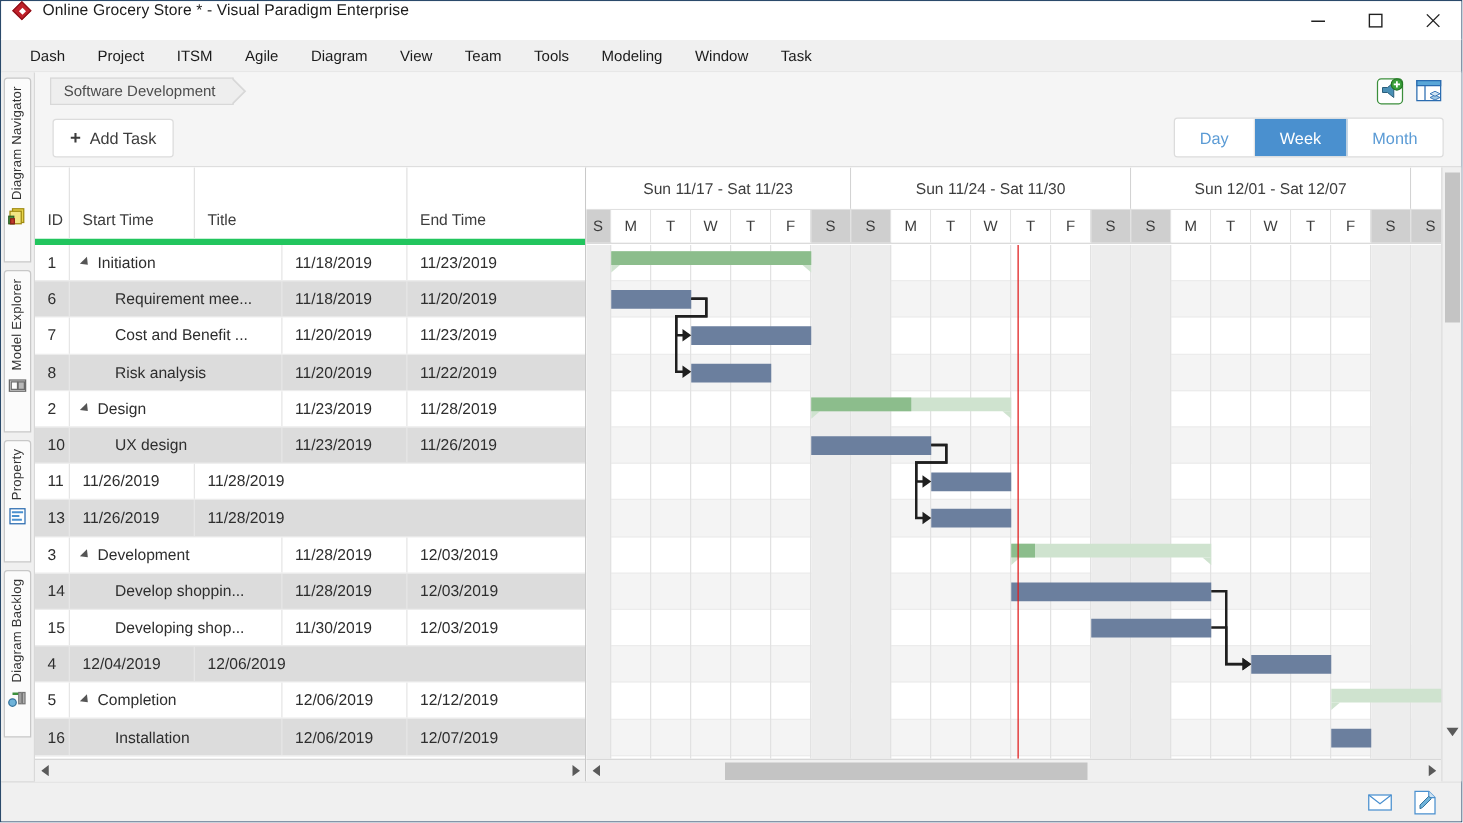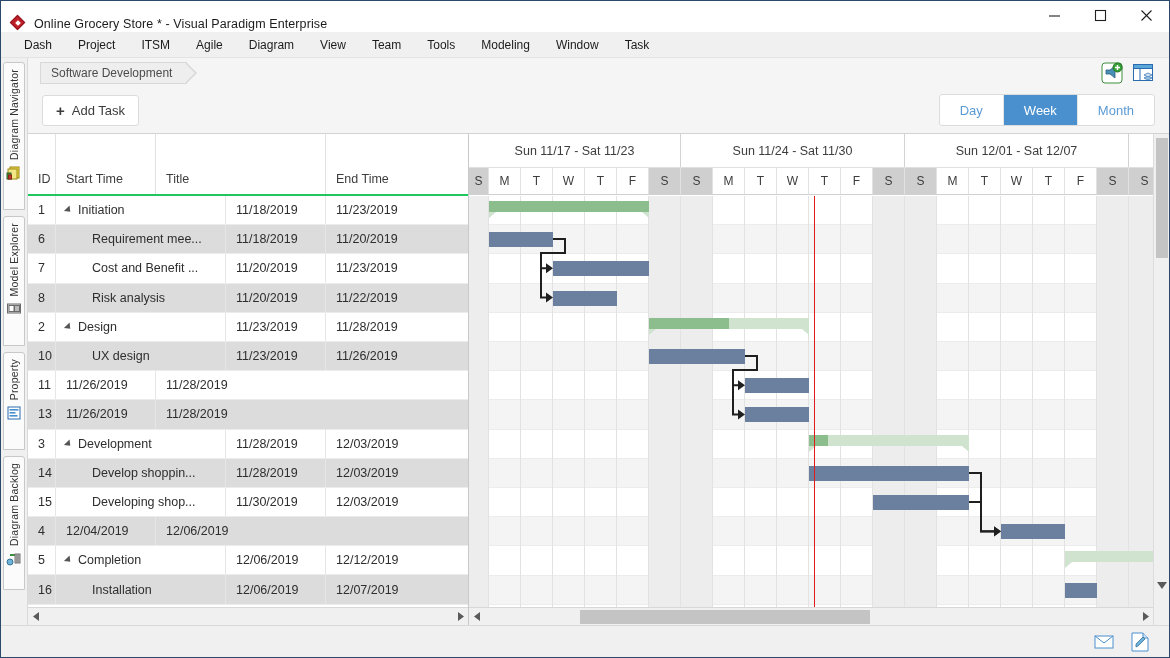--- a/index.html
+++ b/index.html
@@ -14,21 +14,21 @@
     position: relative;
     width: 1170px; height: 658px;
     border: 1px solid #2b4a6b;
     background: #ffffff;
     display: flex; flex-direction: column;
   }
 
   
   .titlebar {
     height: 15px; min-height: 31px;
-    display: flex; align-items: flex-end;
+    display: flex; align-items: flex-start;
     background: #ffffff;
     border-bottom: 1px solid #ffffff;
     position: relative;
   }
   .app-logo {
     width: 16px; height: 16px; margin-left: 9px; margin-right: 8px;
     position: relative;
   }
   .app-logo .diamond {
     position: absolute; left: 2px; top: 2px;
@@ -187,21 +187,21 @@
     width: 441px; min-width: 441px;
     display: flex; flex-direction: column;
     border-right: 1px solid #c9c9c9;
     background: #ffffff;
     position: relative;
   }
   .thead {
     height: 62px; min-height: 62px;
     display: flex; align-items: flex-start;
     background: #ffffff;
-    border-bottom: 2px solid #22c55e;
+    border-bottom: 5px solid #22c55e;
   }
   .th {
     font-size: 12.5px; color: #3d3d3d;
     padding: 0 0 8px 10px;
     border-right: 1px solid #e2e2e2;
     height: 100%;
     display: flex; align-items: flex-end;
   }
   .th:last-child { border-right: none; }
   .c-id { width: 28px; min-width: 28px; }

